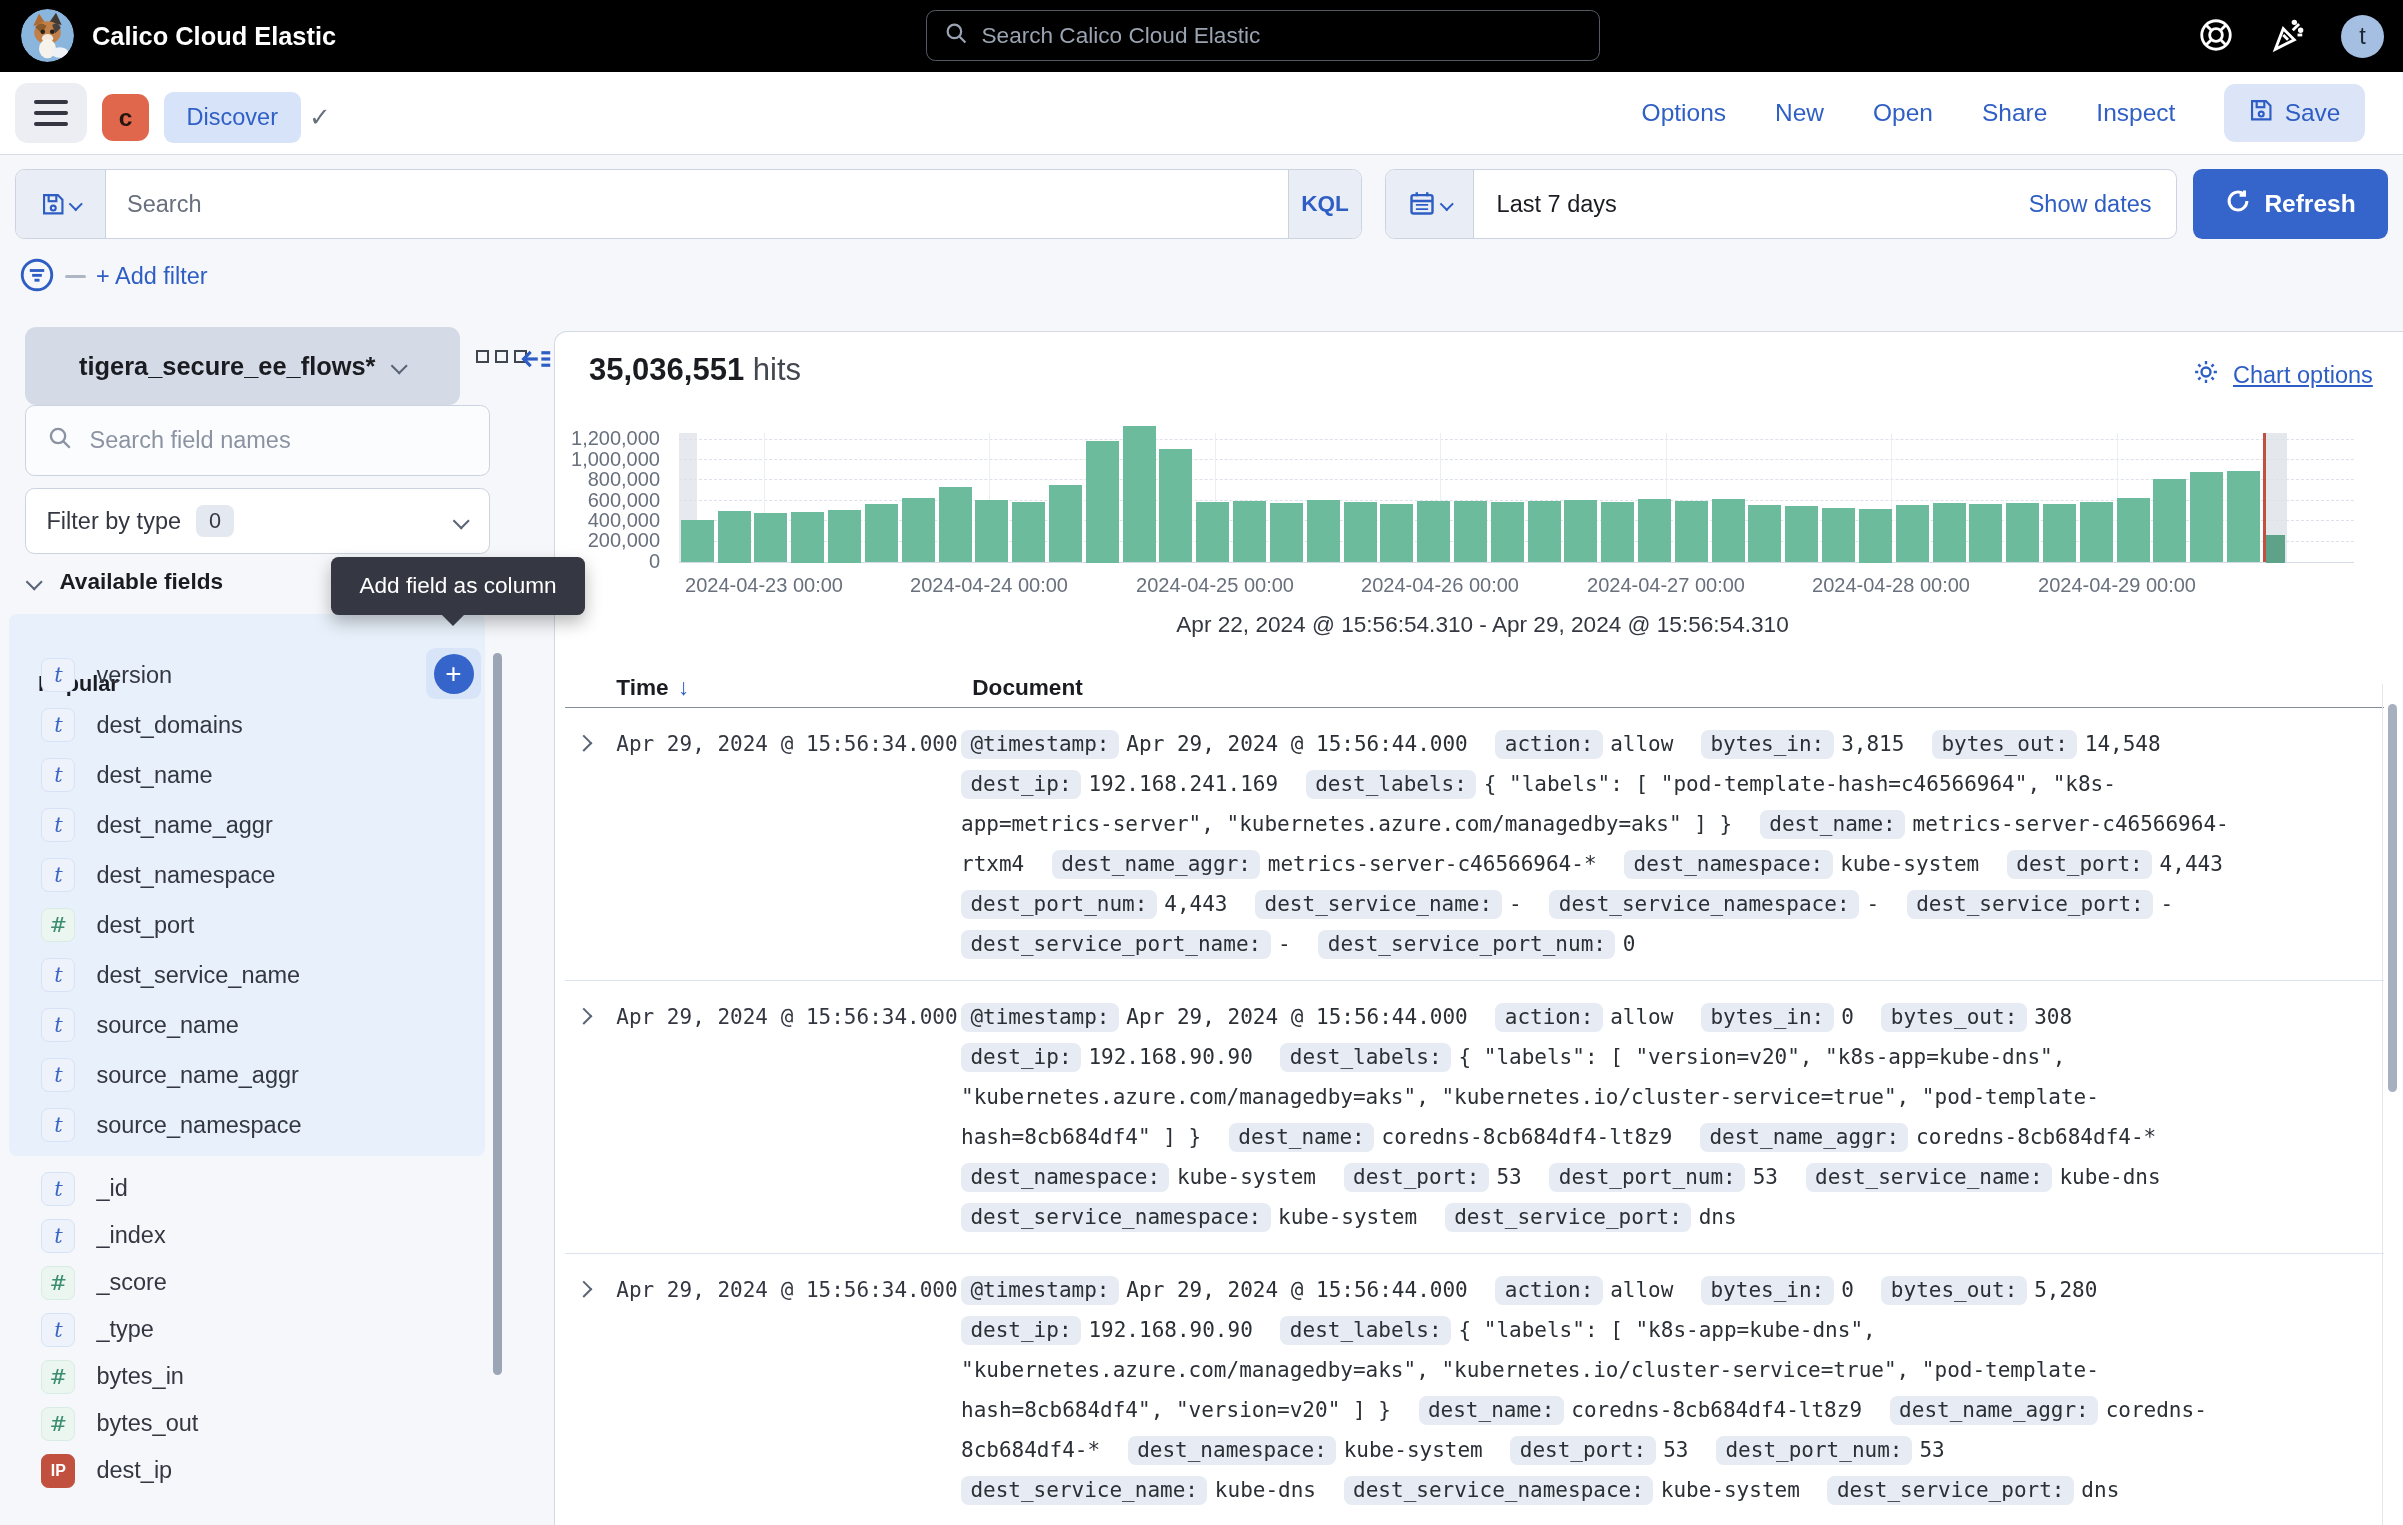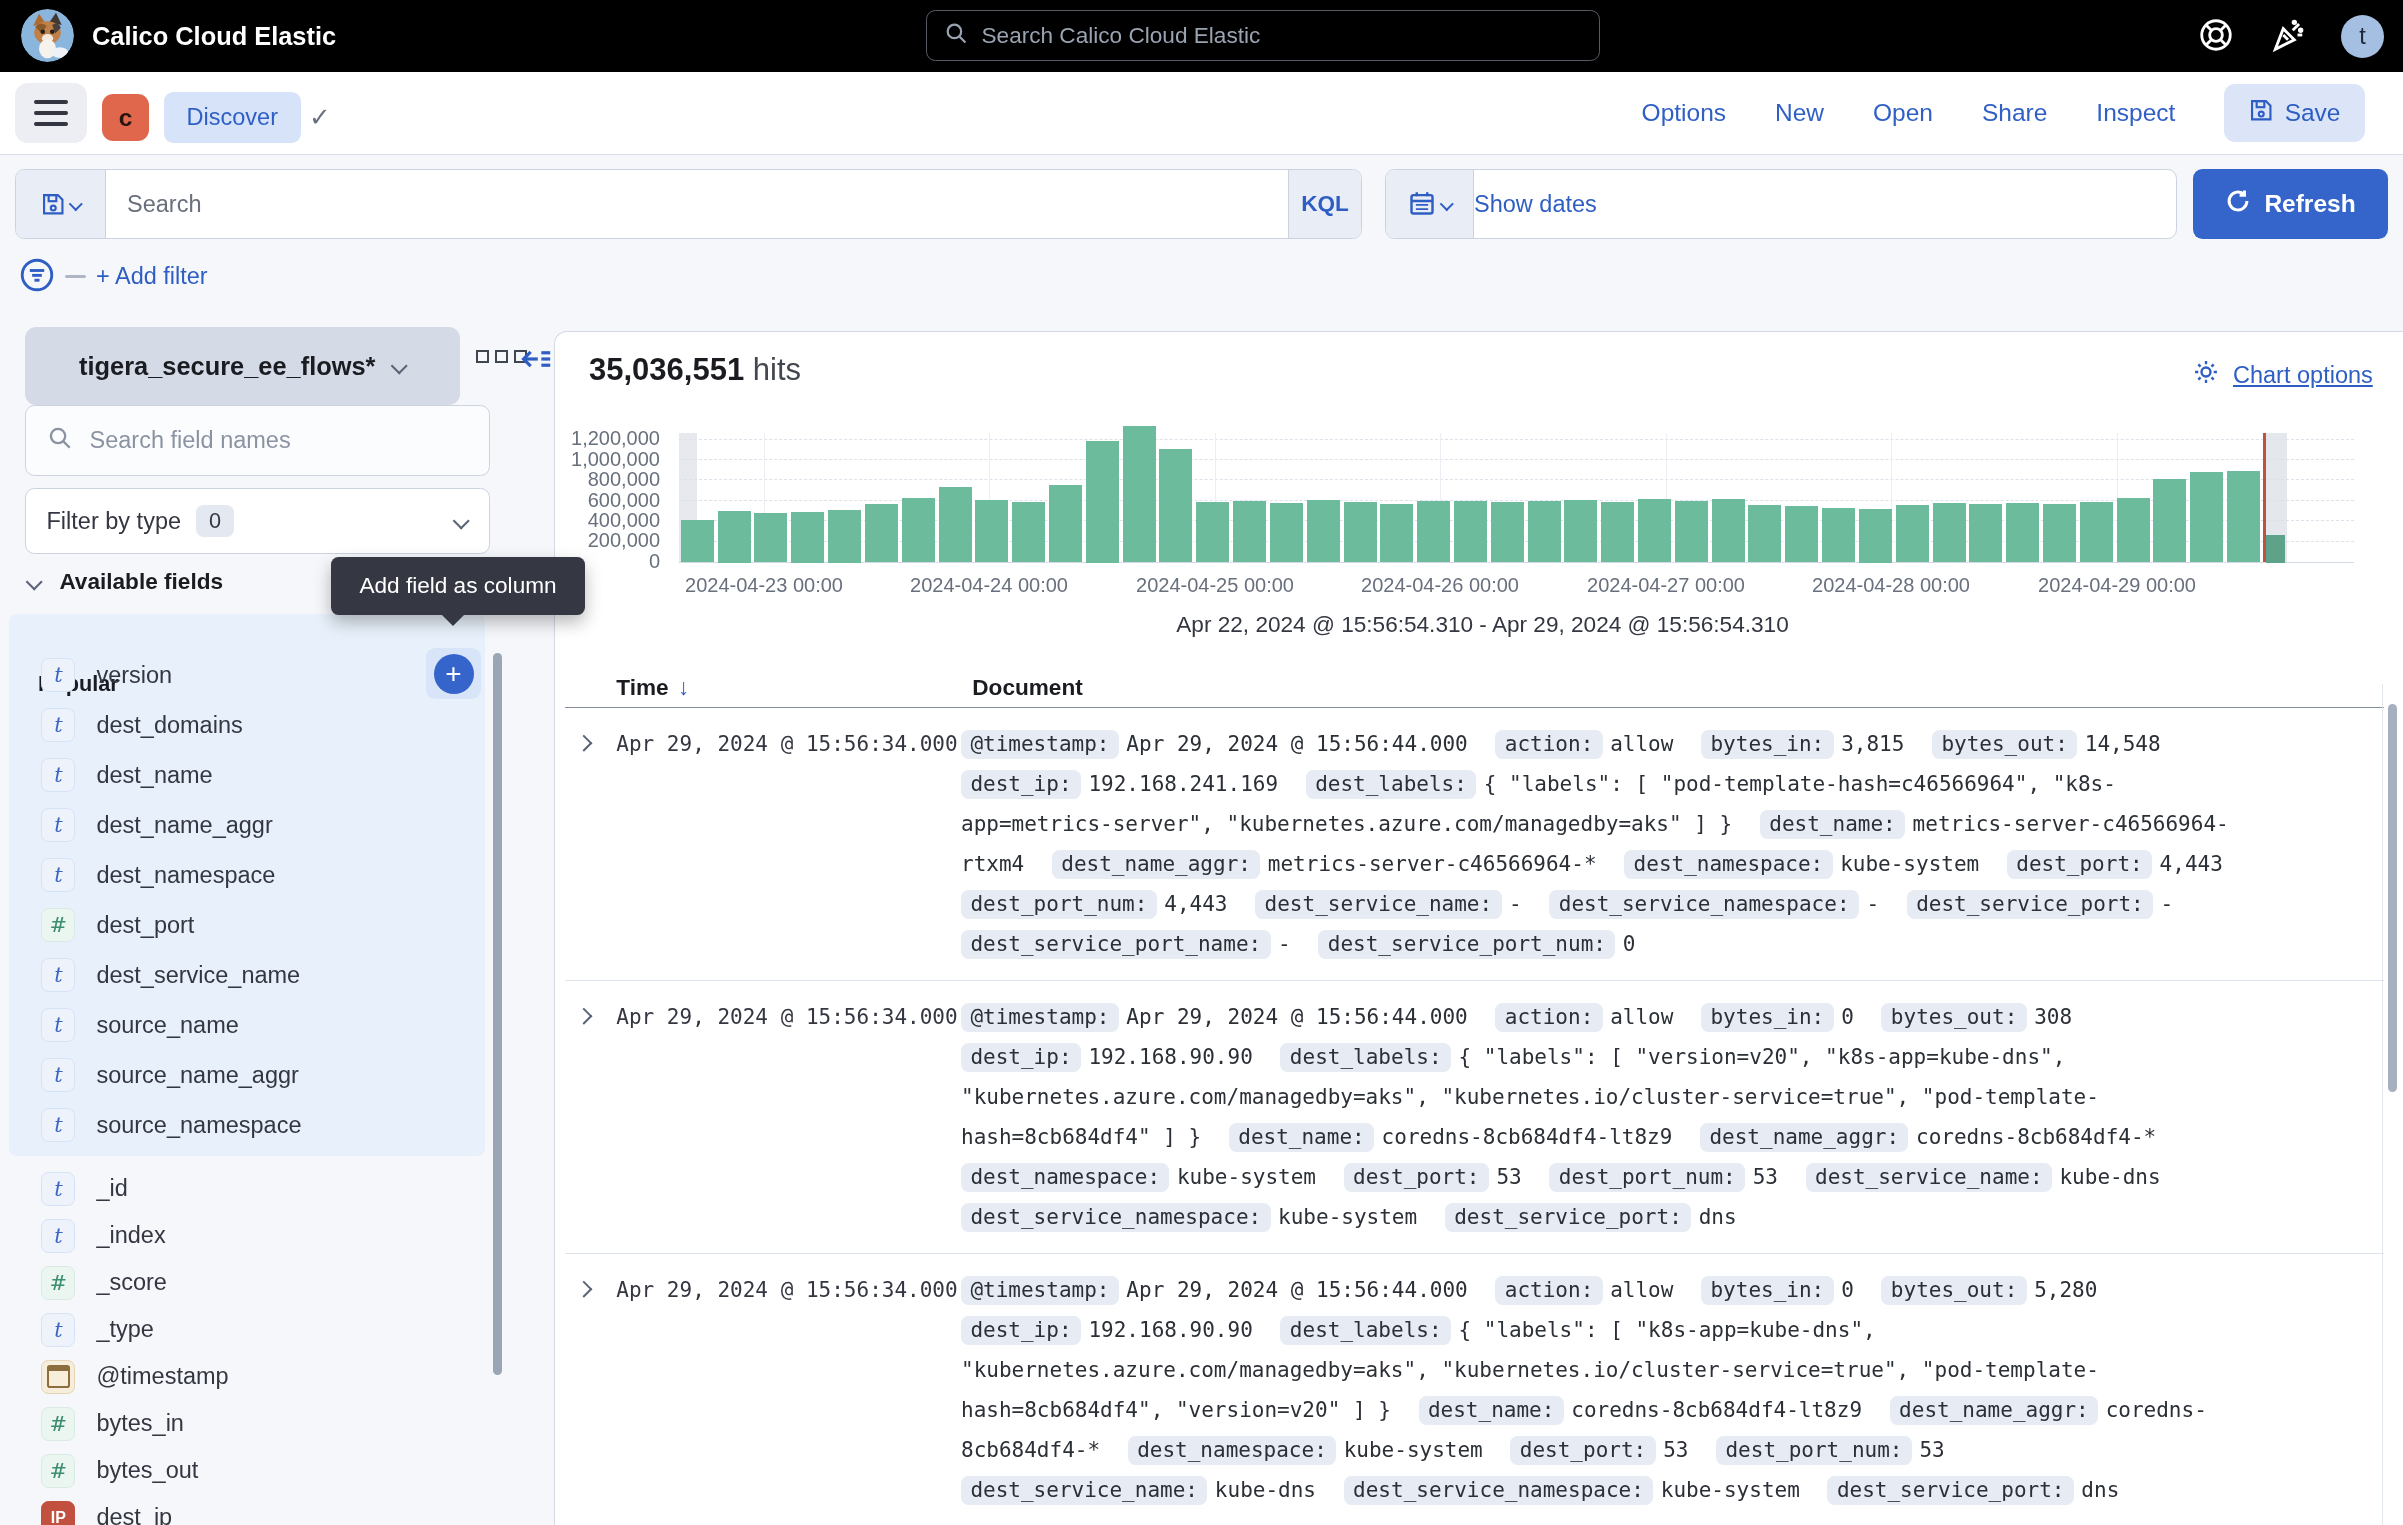--- a/index.html
+++ b/index.html
@@ -218,20 +218,21 @@
         <rect x="2" y="3.5" width="12" height="10.5" rx="1.2"></rect>
           <line x1="2" y1="6.8" x2="14" y2="6.8"></line>
         <line x1="5" y1="1.8" x2="5" y2="4.2"></line>
           <line x1="11" y1="1.8" x2="11" y2="4.2"></line>
         <line x1="4.5" y1="9" x2="11.5" y2="9" stroke-width="1"></line>
           <line x1="4.5" y1="11.5" x2="11.5" y2="11.5" stroke-width="1"></line>
       </svg>
     </span>
     <span class="chev down small blue"></span>
   </div>
+  <div class="dval">Last 7 days</div>
   <div class="dshow">Show dates</div>
 </div>
 <div class="abs refresh">
   <span>
     <svg width="26" height="26" viewBox="0 0 16 16" fill="none" stroke="#fff" stroke-width="1.8">
       <path d="M13.5 8 a5.5 5.5 0 1 1 -1.6 -3.9"></path>
         <polyline points="12,1.5 12,4.5 9,4.5" fill="none"></polyline>
     </svg>
   </span>
   <span>Refresh</span>
@@ -344,26 +345,20 @@
       <span class="badge b-t">t</span>
       <span class="fname">_index</span>
     </div>
     <div class="frow frow2">
       <span class="badge b-n">#</span>
       <span class="fname">_score</span>
     </div>
     <div class="frow frow2">
       <span class="badge b-t">t</span>
       <span class="fname">_type</span>
-    </div>
-    <div class="frow frow2">
-      <span class="badge b-date">
-        <i></i>
-      </span>
-      <span class="fname">@timestamp</span>
     </div>
     <div class="frow frow2">
       <span class="badge b-n">#</span>
       <span class="fname">bytes_in</span>
     </div>
     <div class="frow frow2">
       <span class="badge b-n">#</span>
       <span class="fname">bytes_out</span>
     </div>
     <div class="frow frow2">

